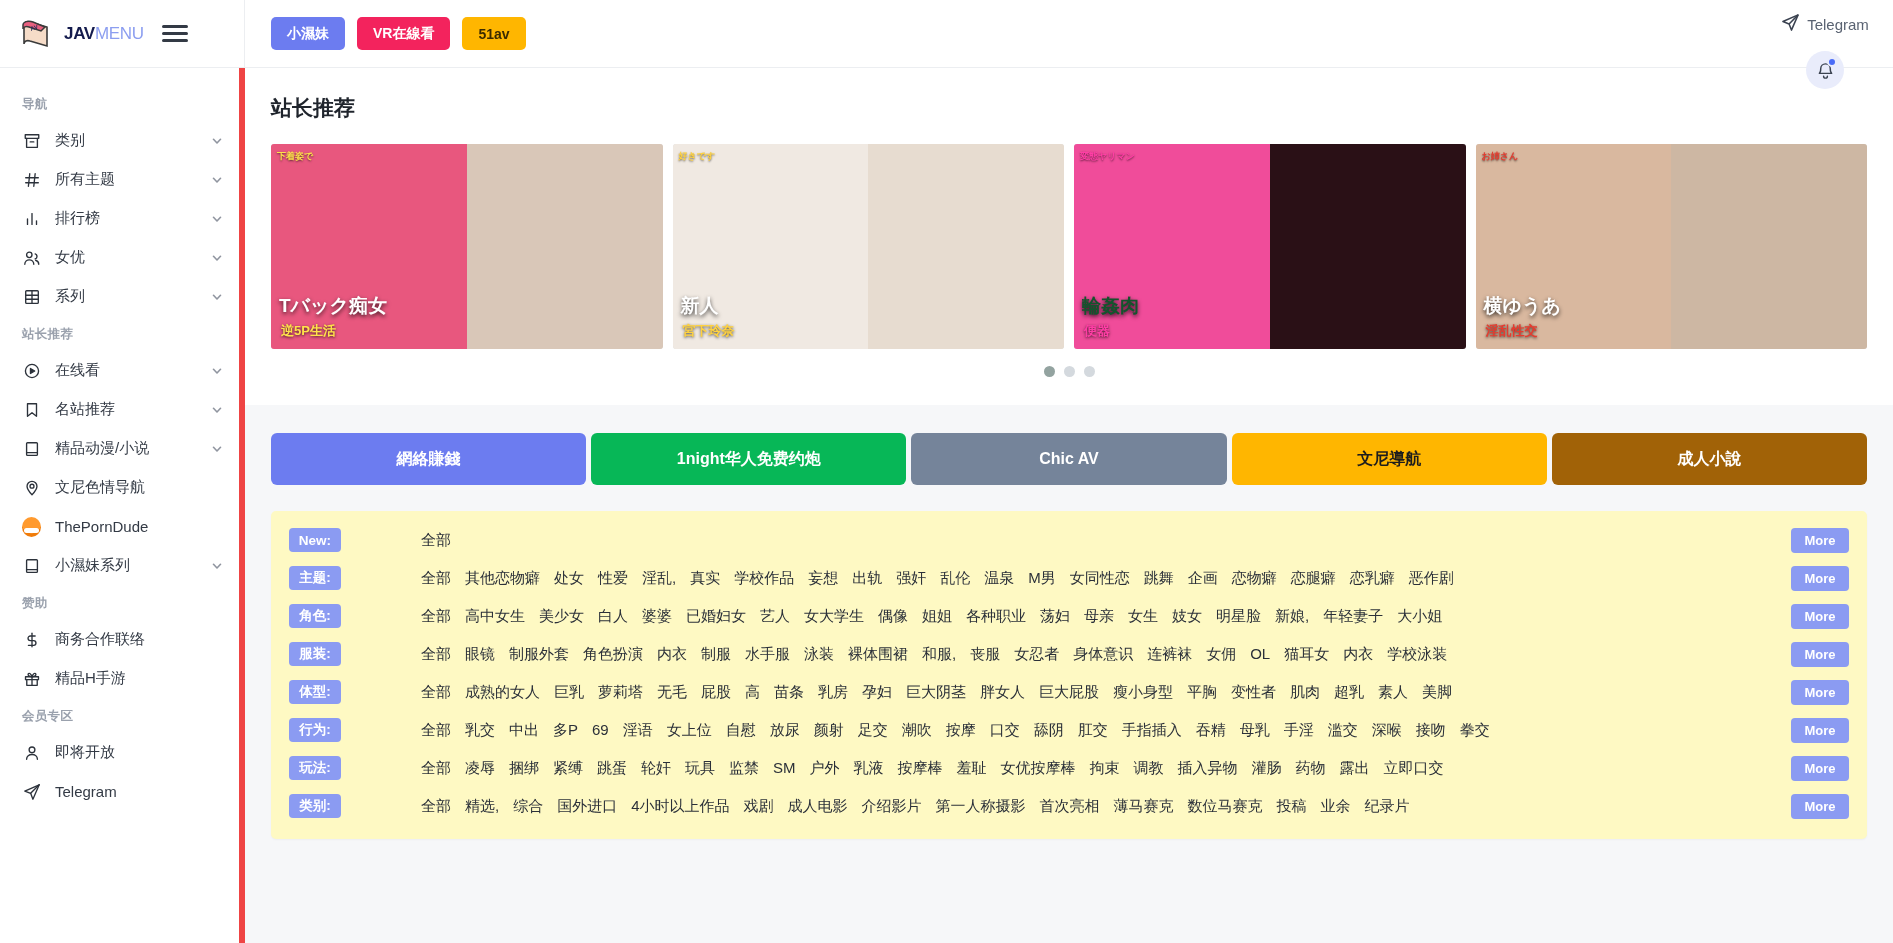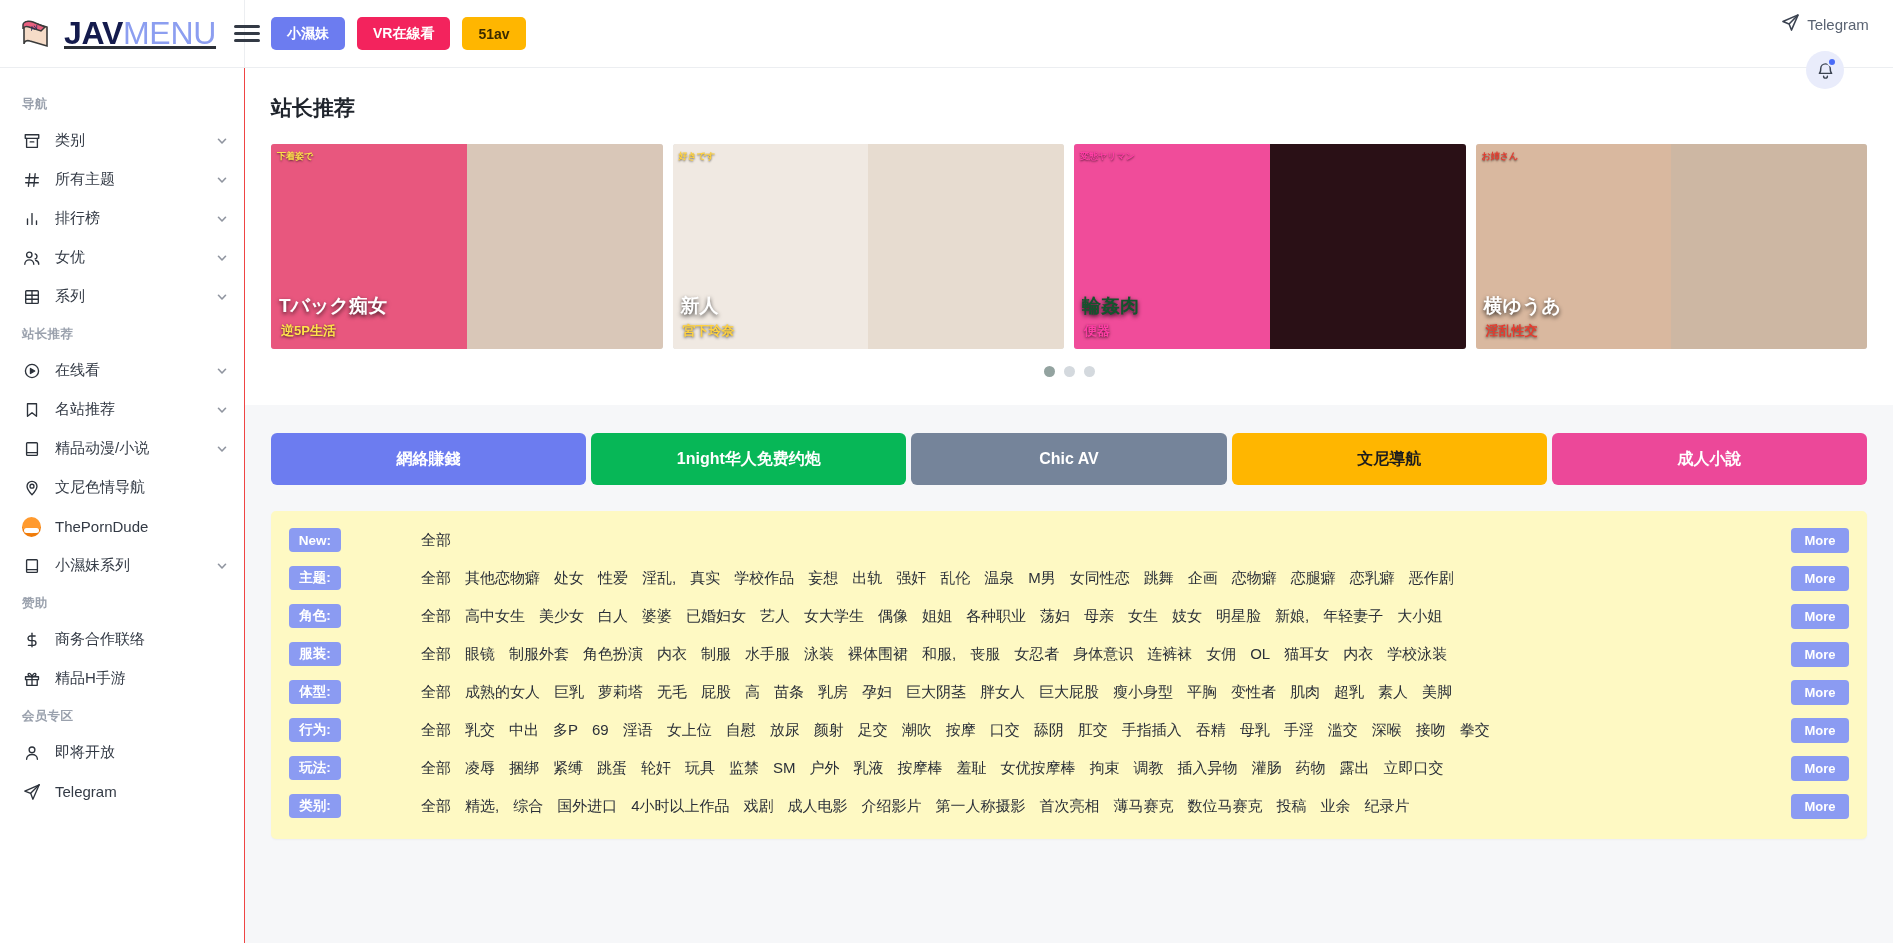--- a/index.html
+++ b/index.html
@@ -19,21 +19,21 @@
     border-bottom: 1px solid #eceef1;
     z-index: 30;
   }
   .brand-zone {
     width: 245px; height: 68px; flex: 0 0 245px;
     display: flex; align-items: center; gap: 10px;
     padding-left: 20px;
     border-right: 1px solid #eceef1;
   }
   .logo-book { width: 34px; height: 30px; position: relative; flex: 0 0 34px; }
-  .logo-text { font-size: 32px; font-weight: 700; letter-spacing: -0.3px; text-decoration: underline; }
+  .logo-text { font-size: 17px; font-weight: 700; letter-spacing: -0.3px; }
   .logo-text .jav { color: #141b4d; }
   .logo-text .menu { color: #8c9ef0; font-weight: 400; }
   .hamburger { margin-left: 8px; display: flex; flex-direction: column; gap: 4px; cursor: pointer; }
   .hamburger span { display: block; width: 26px; height: 3px; background: #333a45; border-radius: 2px; }
 
   .top-right-zone { flex: 1; display: flex; align-items: center; height: 68px; padding: 0 22px 0 26px; }
 
   .promo-pill {
     height: 33px; padding: 0 16px; border-radius: 5px;
     display: inline-flex; align-items: center; justify-content: center;
@@ -55,21 +55,21 @@
   .flag .s1 { position: absolute; left: 2px; top: 3px; color: #ffde00; font-size: 7px; line-height: 7px; }
   .flag .s2 { position: absolute; left: 8px; top: 1px; color: #ffde00; font-size: 4px; line-height: 4px; }
   .flag .s3 { position: absolute; left: 10px; top: 4px; color: #ffde00; font-size: 4px; line-height: 4px; }
   .tg-link { display: flex; align-items: center; gap: 7px; cursor: pointer; font-size: 15px; color: #5a6372; }
   .bell-wrap { width: 38px; height: 38px; border-radius: 50%; background: #e9ecfb; display: flex; align-items: center; justify-content: center; cursor: pointer; position: relative; }
   .bell-dot { position: absolute; top: 6px; right: 7px; width: 10px; height: 10px; border-radius: 50%; background: #4a6cf7; border: 2px solid #e9ecfb; }
 
   
   .sidebar {
     position: absolute; top: 68px; left: 0; width: 245px; bottom: 0;
-    background: #fff; border-right: 1px solid #ef4444;
+    background: #fff; border-right: 6px solid #ef4444;
     padding: 18px 0 0 0; overflow: hidden;
   }
   .side-group-title {
     font-size: 12.5px; color: #9aa1ad; font-weight: 700;
     padding: 10px 0 8px 22px; letter-spacing: 0.3px;
   }
   .side-item {
     display: flex; align-items: center; height: 39px;
     padding: 0 16px 0 22px; cursor: pointer; gap: 14px;
     font-size: 15px; color: #333a45;
@@ -410,21 +410,21 @@
         <span class="dot"></span>
         <span class="dot"></span>
       </div>
   </div>
 
   <div class="promo-row" id="promoRow">
       <button class="promo-btn" style="background: rgb(108, 124, 240); color: rgb(255, 255, 255);">網絡賺錢</button>
       <button class="promo-btn" style="background: rgb(7, 183, 87); color: rgb(255, 255, 255);">1night华人免费约炮</button>
       <button class="promo-btn" style="background: rgb(117, 132, 154); color: rgb(255, 255, 255);">Chic AV</button>
       <button class="promo-btn" style="background: rgb(255, 182, 0); color: rgb(29, 29, 29);">文尼導航</button>
-      <button class="promo-btn" style="background: #ec4899; color: rgb(255, 255, 255);">成人小說</button>
+      <button class="promo-btn" style="background: #a16207; color: rgb(255, 255, 255);">成人小說</button>
     </div>
 
   <div class="tag-panel" id="tagPanel">
       <div class="tag-row">
         <div class="tag-key">New:</div>
         <div class="tag-items">
           <span>全部</span>
         </div>
         <div class="more-btn">More</div>
       </div>

